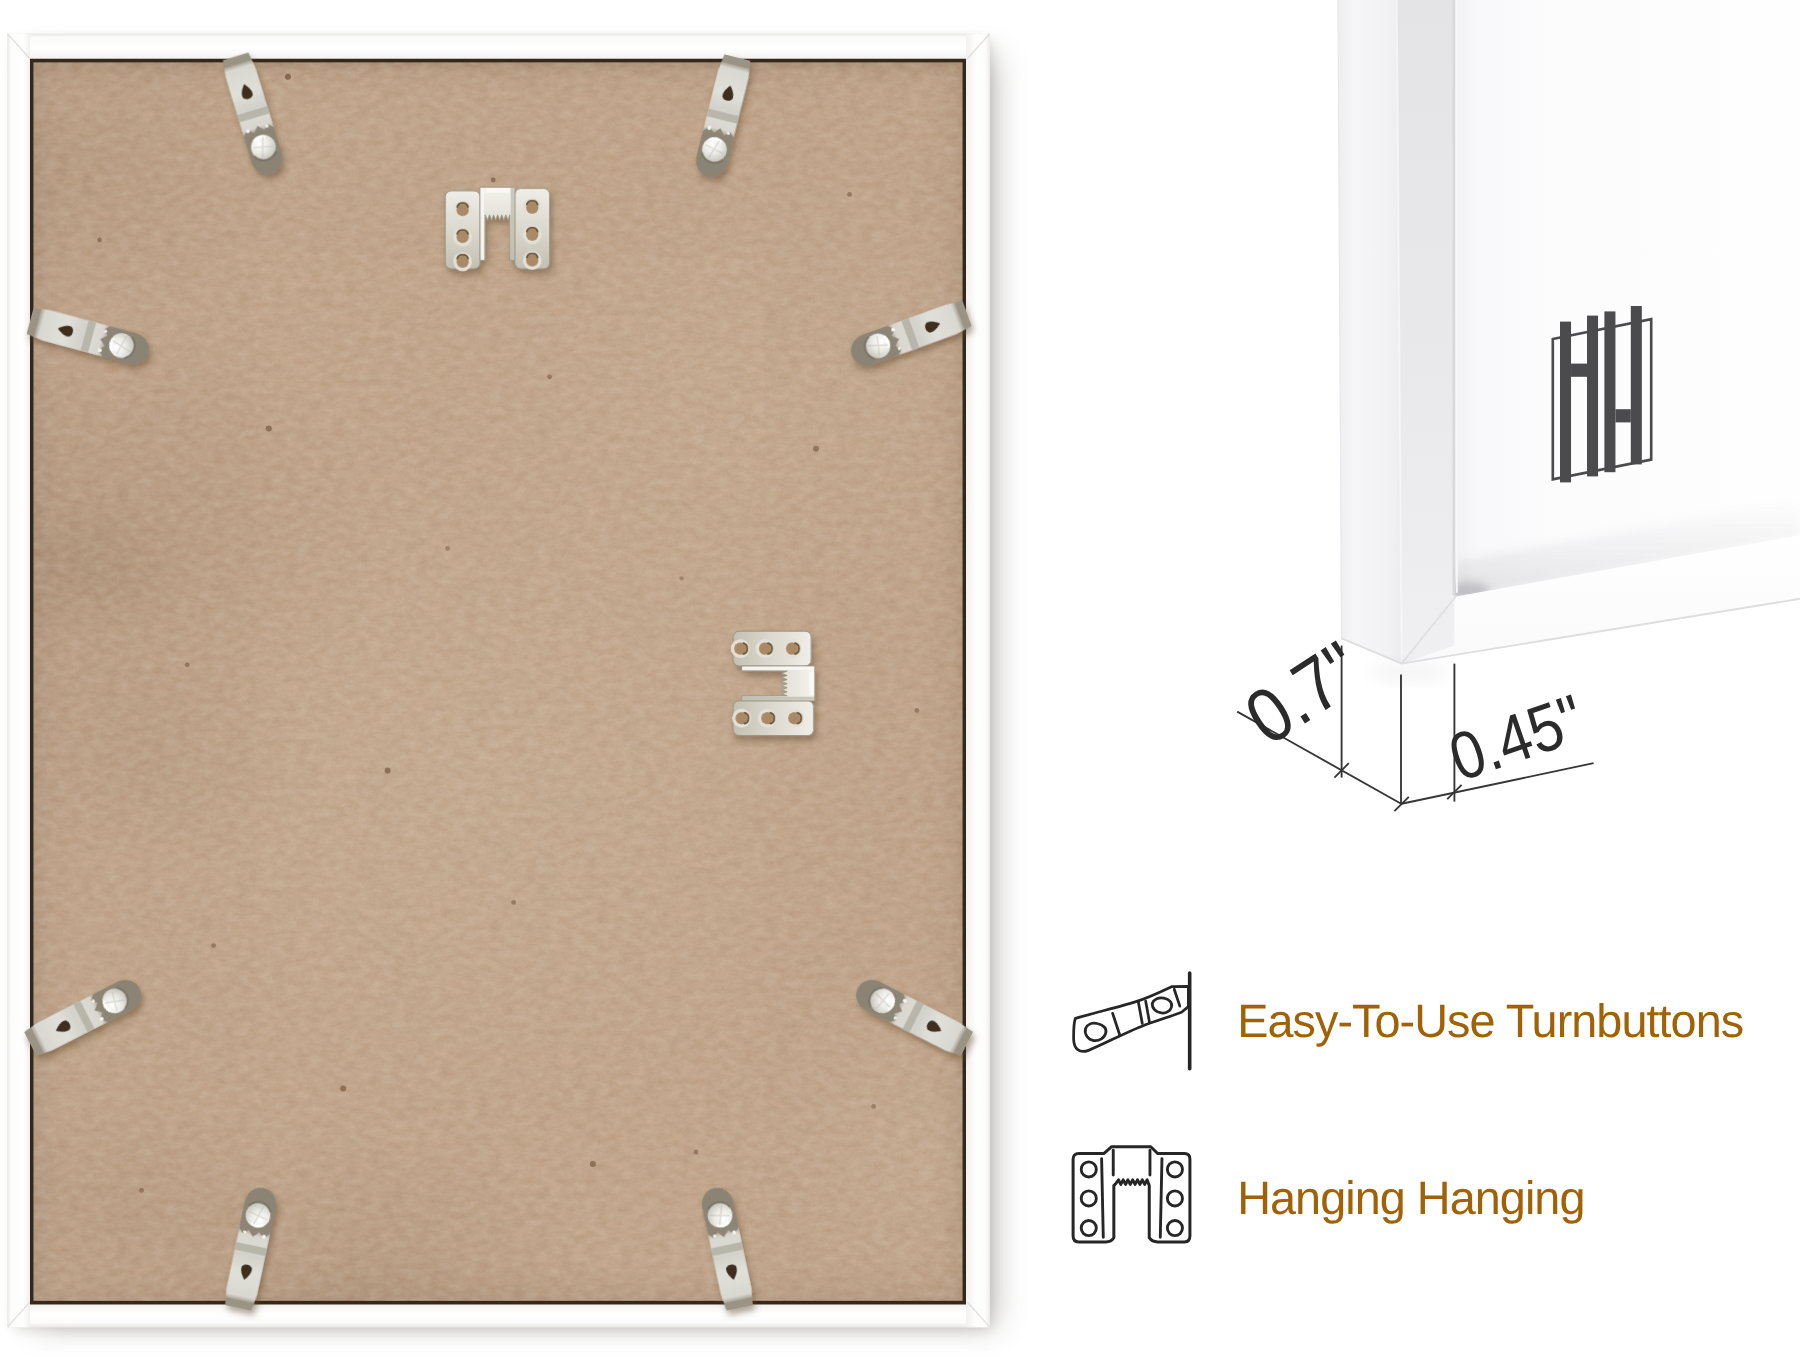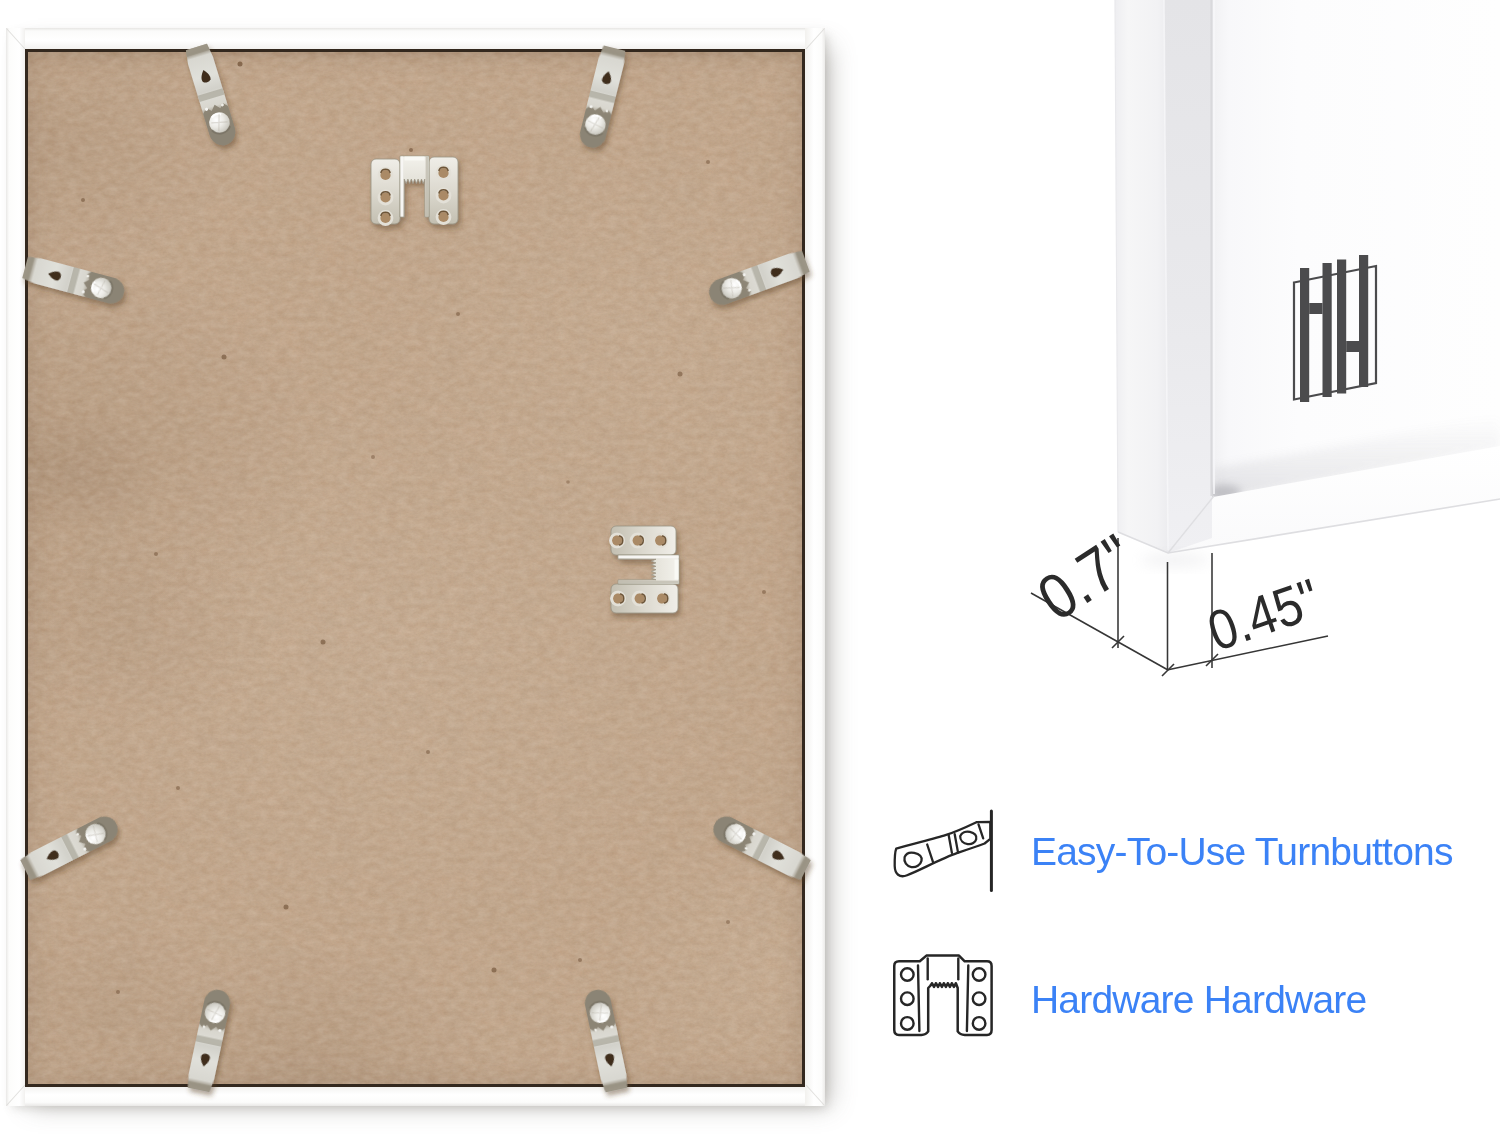--- a/index.html
+++ b/index.html
@@ -22,21 +22,21 @@
    radial-gradient(200px 150px at 10% 93%, rgba(105,75,50,.12), transparent 65%),
    radial-gradient(260px 200px at 97% 88%, rgba(255,238,214,.10), transparent 62%),
    radial-gradient(420px 320px at 78% 28%, rgba(255,235,210,.08), transparent 62%),
    radial-gradient(520px 400px at 48% 58%, rgba(255,242,224,.09), transparent 68%);
   box-shadow:inset 0 0 30px rgba(95,66,42,.28), inset 0 7px 12px -6px rgba(95,66,42,.34);}
 #board svg{position:absolute;left:0;top:0}
 #hardware{left:6px;top:28px;width:819px;height:1078px}
 
 #render{left:830px;top:0;width:670px;height:730px}
 
-.feat-text{color:#3b82f6;font-size:39px;letter-spacing:-0.8px;white-space:nowrap}
+.feat-text{color:#a16207;font-size:39px;letter-spacing:-0.8px;white-space:nowrap}
 #t1{left:1031px;top:830px}
 #t2{left:1031px;top:978px}
 #icon1{left:882px;top:790px;width:125px;height:115px}
 #icon2{left:890px;top:950px;width:110px;height:90px}
 </style>
 </head>
 <body>
 <div id="frame" class="abs">
   <div class="edge-t abs"></div>
     <div class="edge-b abs"></div>
@@ -305,13 +305,13 @@
     <line x1="68.3" y1="8.4" x2="68.3" y2="29.2"></line>
     <circle cx="17.3" cy="24.5" r="6.3"></circle>
     <circle cx="17.3" cy="48.7" r="6.3"></circle>
     <circle cx="17.3" cy="73.4" r="6.3"></circle>
     <circle cx="89.1" cy="24.5" r="6.3"></circle>
     <circle cx="89.1" cy="48.7" r="6.3"></circle>
     <circle cx="89.1" cy="73.4" r="6.3"></circle>
   </g>
 </svg>
 <div id="t1" class="abs feat-text">Easy-To-Use Turnbuttons</div>
-<div id="t2" class="abs feat-text">Hardware Hardware</div>
+<div id="t2" class="abs feat-text">Hanging Hanging</div>
 
 </body></html>

